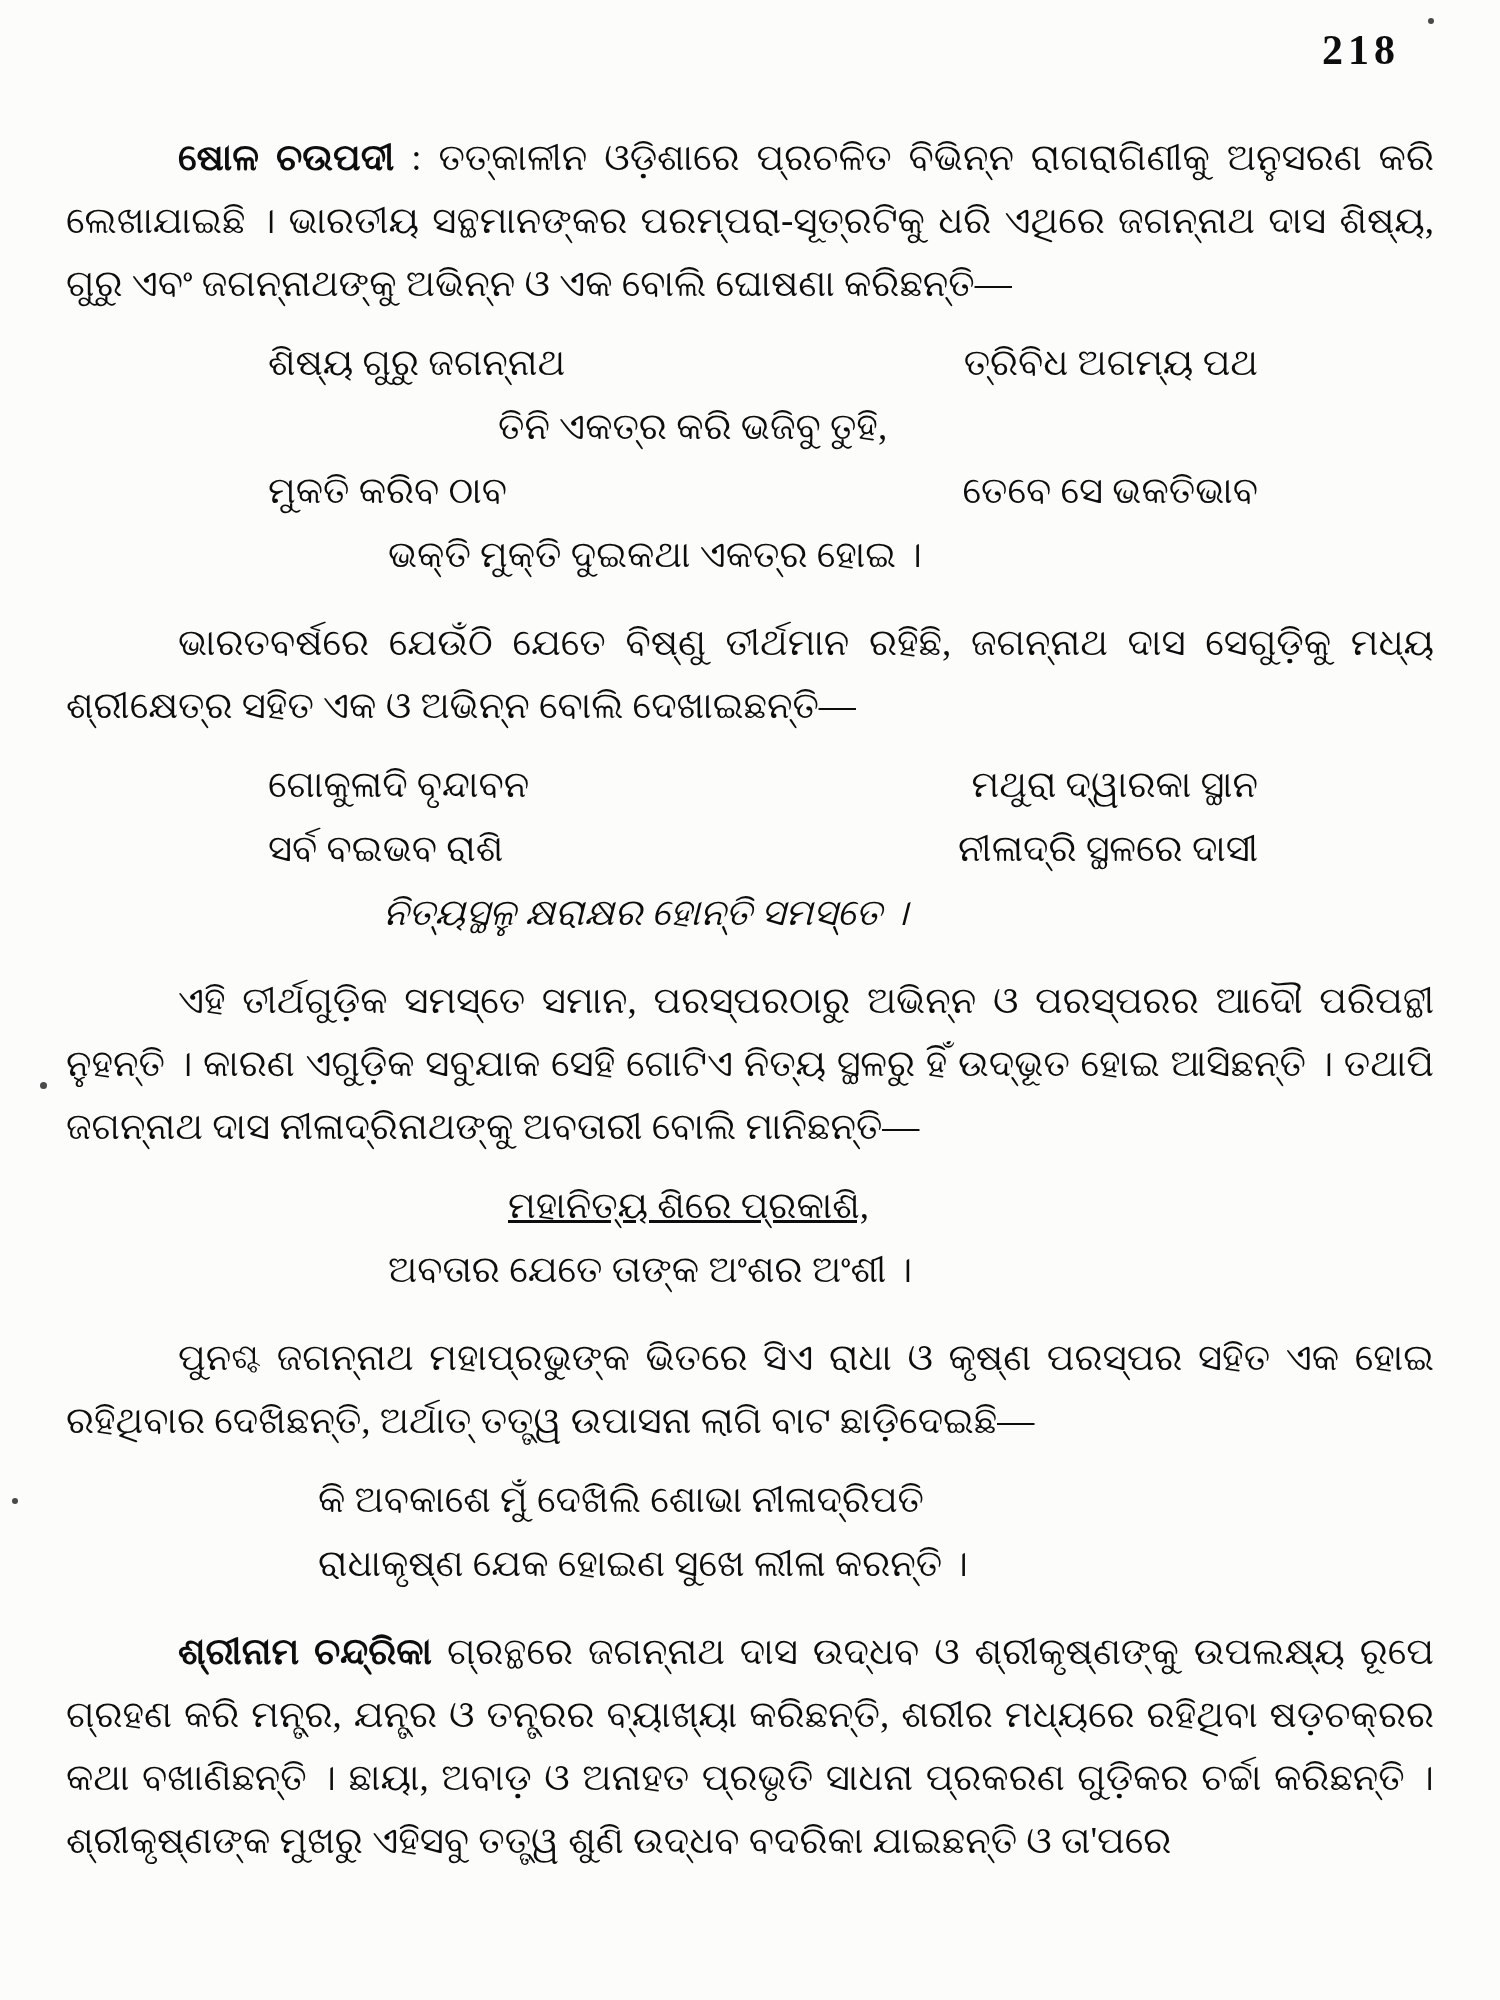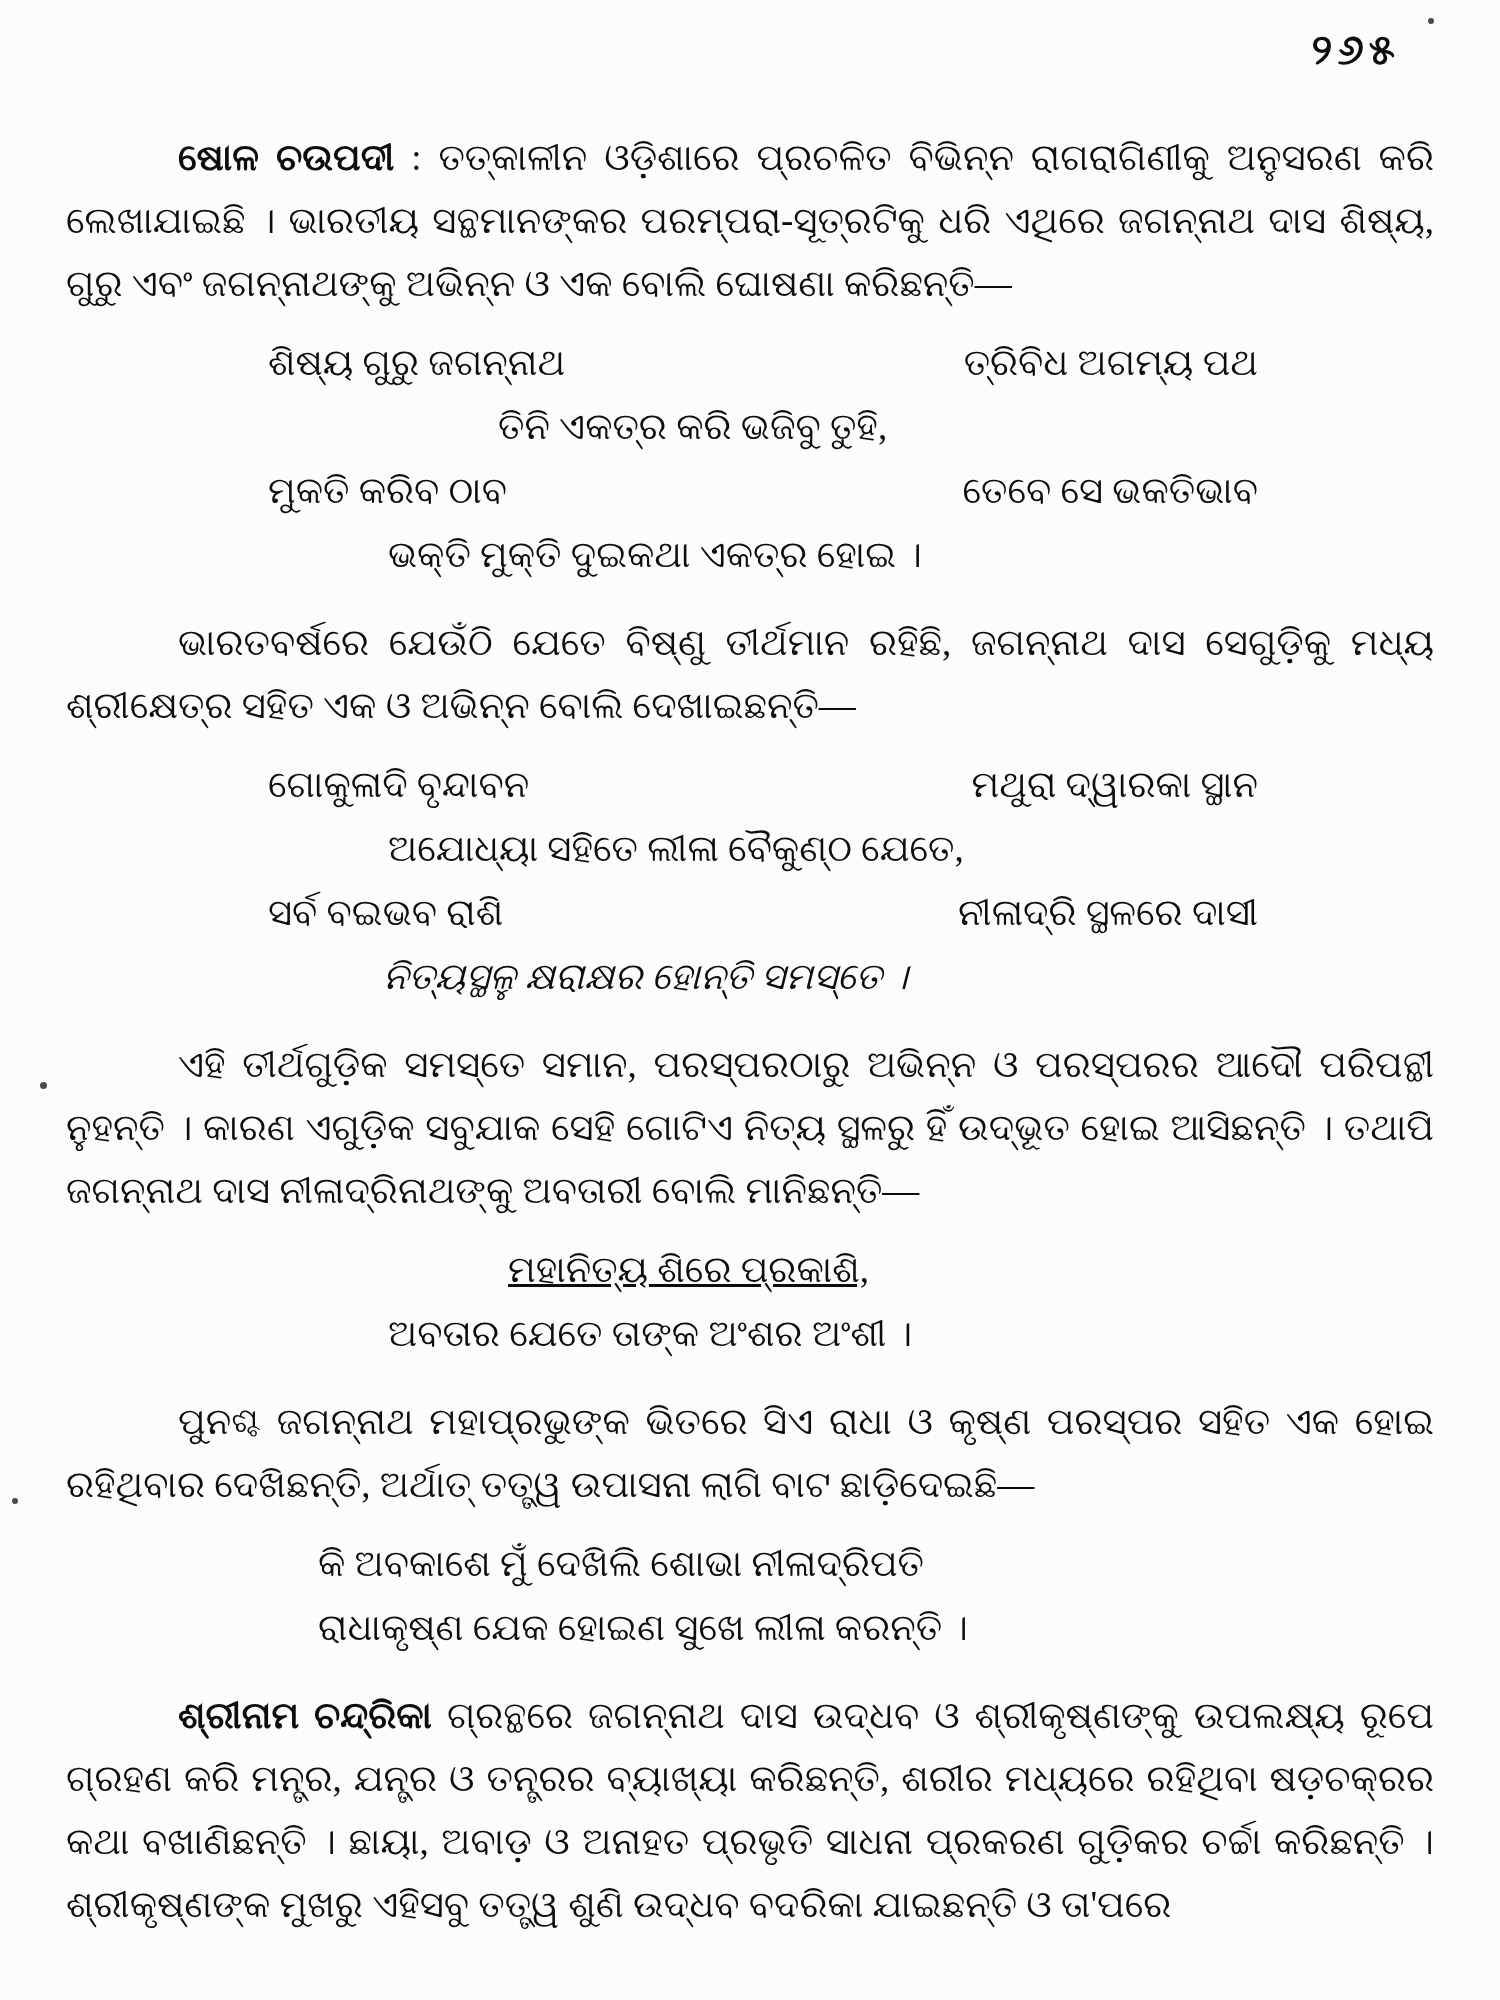--- a/index.html
+++ b/index.html
@@ -35,21 +35,21 @@
   .speck { position:absolute; background:#4a4a4a; border-radius:50%; }
   .speck.s1 { width:7px; height:7px; left:40px;  top:1082px; }
   .speck.s2 { width:6px; height:6px; left:12px;  top:1498px; }
   .speck.s3 { width:6px; height:6px; right:66px; top:18px;   }
 </style>
 </head>
 <body>
 
 <div class="page">
 
-  <div class="page-number">୨୬୫</div>
+  <div class="page-number">218</div>
   <div class="speck s1"></div>
   <div class="speck s2"></div>
   <div class="speck s3"></div>
 
   <div class="body-col">
 
     <p class="para"><b>ଷୋଳ ଚଉପଦୀ</b><span> : ତତ୍କାଳୀନ ଓଡ଼ିଶାରେ ପ୍ରଚଳିତ ବିଭିନ୍ନ ରାଗରାଗିଣୀକୁ ଅନୁସରଣ କରି ଲେଖାଯାଇଛି । ଭାରତୀୟ ସନ୍ଥମାନଙ୍କର ପରମ୍ପରା-ସୂତ୍ରଟିକୁ ଧରି ଏଥିରେ ଜଗନ୍ନାଥ ଦାସ ଶିଷ୍ୟ, ଗୁରୁ ଏବଂ ଜଗନ୍ନାଥଙ୍କୁ ଅଭିନ୍ନ ଓ ଏକ ବୋଲି ଘୋଷଣା କରିଛନ୍ତି—</span></p>
 
     <div class="verse">
       <div class="vrow">
@@ -64,21 +64,20 @@
       <div class="vc-mid">ଭକ୍ତି ମୁକ୍ତି ଦୁଇକଥା ଏକତ୍ର ହୋଇ ।</div>
     </div>
 
     <p class="para"><span>ଭାରତବର୍ଷରେ ଯେଉଁଠି ଯେତେ ବିଷ୍ଣୁ ତୀର୍ଥମାନ ରହିଛି, ଜଗନ୍ନାଥ ଦାସ ସେଗୁଡ଼ିକୁ ମଧ୍ୟ ଶ୍ରୀକ୍ଷେତ୍ର ସହିତ ଏକ ଓ ଅଭିନ୍ନ ବୋଲି ଦେଖାଇଛନ୍ତି—</span></p>
 
     <div class="verse">
       <div class="vrow">
         <span>ଗୋକୁଳାଦି ବୃନ୍ଦାବନ</span>
         <span>ମଥୁରା ଦ୍ୱାରକା ସ୍ଥାନ</span>
       </div>
-      <div class="vc-mid">ଅଯୋଧ୍ୟା ସହିତେ ଲୀଳା ବୈକୁଣ୍ଠ ଯେତେ,</div>
       <div class="vrow">
         <span>ସର୍ବ ବଇଭବ ରାଶି</span>
         <span>ନୀଳାଦ୍ରି ସ୍ଥଳରେ ଦାସୀ</span>
       </div>
       <div class="vc-close">ନିତ୍ୟସ୍ଥଳୁ କ୍ଷରାକ୍ଷର ହୋନ୍ତି ସମସ୍ତେ ।</div>
     </div>
 
     <p class="para"><span>ଏହି ତୀର୍ଥଗୁଡ଼ିକ ସମସ୍ତେ ସମାନ, ପରସ୍ପରଠାରୁ ଅଭିନ୍ନ ଓ ପରସ୍ପରର ଆଦୌ ପରିପନ୍ଥୀ ନୁହନ୍ତି । କାରଣ ଏଗୁଡ଼ିକ ସବୁଯାକ ସେହି ଗୋଟିଏ ନିତ୍ୟ ସ୍ଥଳରୁ ହିଁ ଉଦ୍ଭୂତ ହୋଇ ଆସିଛନ୍ତି । ତଥାପି ଜଗନ୍ନାଥ ଦାସ ନୀଳାଦ୍ରିନାଥଙ୍କୁ ଅବତାରୀ ବୋଲି ମାନିଛନ୍ତି—</span></p>
 
     <div class="verse">

